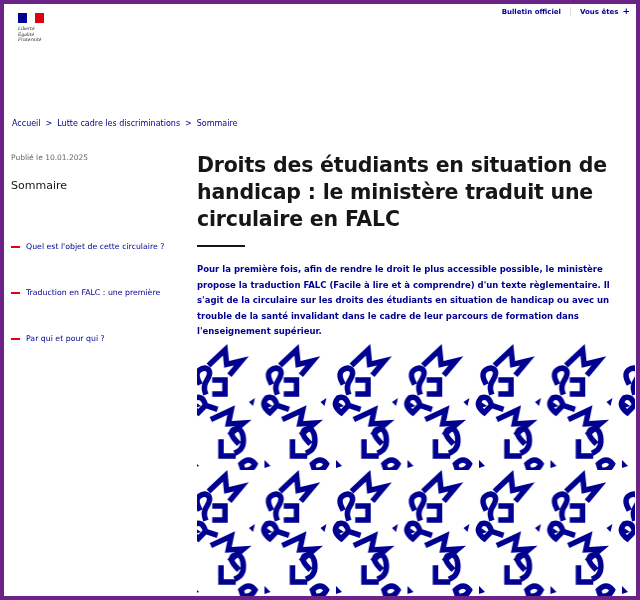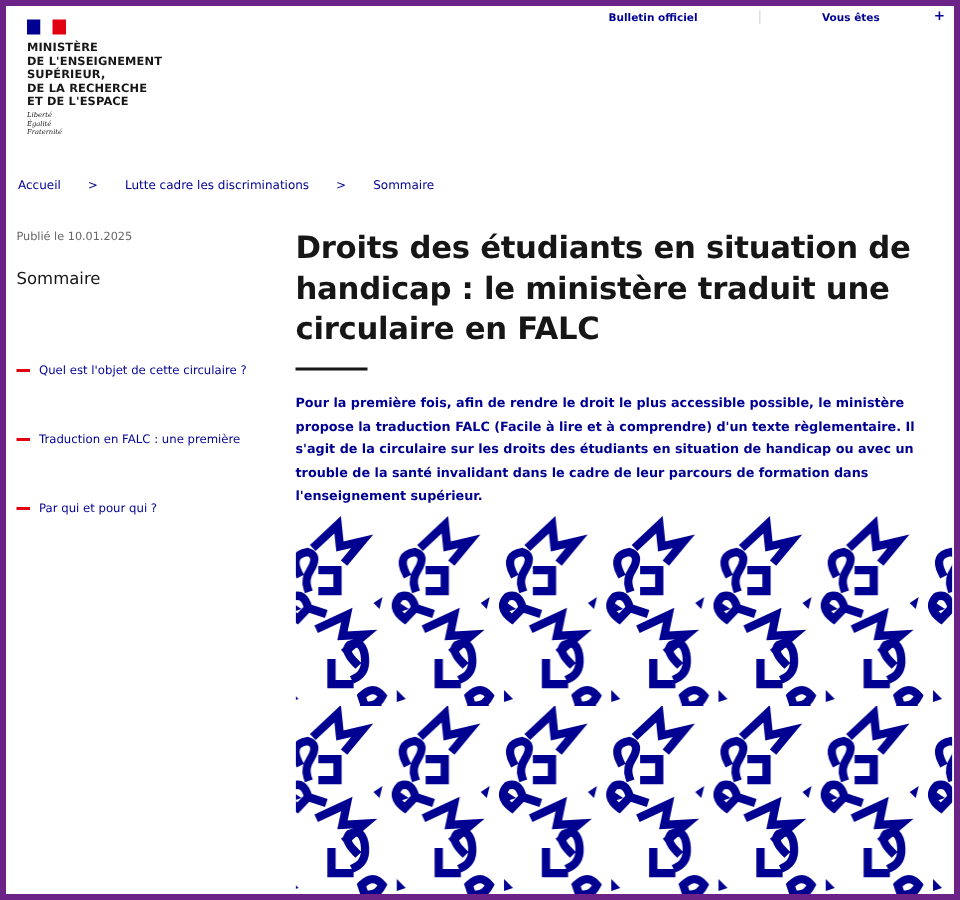--- a/index.html
+++ b/index.html
@@ -36,30 +36,30 @@
     margin-top: 3px;
     font-family: "DejaVu Serif", serif;
     font-style: italic;
     font-size: 4.5px;
     line-height: 5.5px;
     color: #161616;
   }
   .top-links {
     position: absolute; right: 6px; top: 3px;
     display: flex; align-items: center;
-    font-size: 7px; font-weight: bold; color: #000091; gap: 32px;
+    font-size: 7px; font-weight: bold; color: #000091;
   }
   .top-links .sep { width: 1px; height: 9px; background: #dddddd; margin: 0 9px; }
   .top-links .plus { margin-left: 4px; font-size: 9px; line-height: 7px; }
 
   
   .breadcrumb {
     position: absolute; left: 8px; top: 115px;
     font-size: 8px; color: #000091;
-    display: flex; gap: 18px; align-items: center;
+    display: flex; gap: 5px; align-items: center;
   }
   .breadcrumb .chev { font-size: 8px; color: #000091; }
 
   
   .published { position: absolute; left: 7px; top: 149px; font-size: 7.5px; color: #666666; text-align: center; }
   .sommaire-title { position: absolute; left: 7px; top: 175px; font-size: 11px; color: #161616; }
   .toc { position: absolute; left: 7px; top: 202px; width: 160px; list-style: none; }
   .toc li { display: flex; font-size: 7.8px; color: #000091; line-height: 10px; margin-bottom: 4.5px; margin-top: 36px; }
   .toc li .dash { flex: 0 0 9px; height: 2px; background: #e1000f; margin-top: 4px; margin-right: 6px; }
 
@@ -82,27 +82,20 @@
 </head>
 <body>
 
 <div class="page">
 
   <div class="logo">
     <div class="flag">
       <span class="b"></span>
         <span class="w"></span>
         <span class="r"></span>
-    </div>
-    <div class="ministry">
-      <div>MINISTÈRE</div>
-      <div>DE L'ENSEIGNEMENT</div>
-      <div>SUPÉRIEUR,</div>
-      <div>DE LA RECHERCHE</div>
-      <div>ET DE L'ESPACE</div>
     </div>
     <div class="motto">
       <div>Liberté</div>
       <div>Égalité</div>
       <div>Fraternité</div>
     </div>
   </div>
 
   <div class="top-links">
     <span>Bulletin officiel</span>

